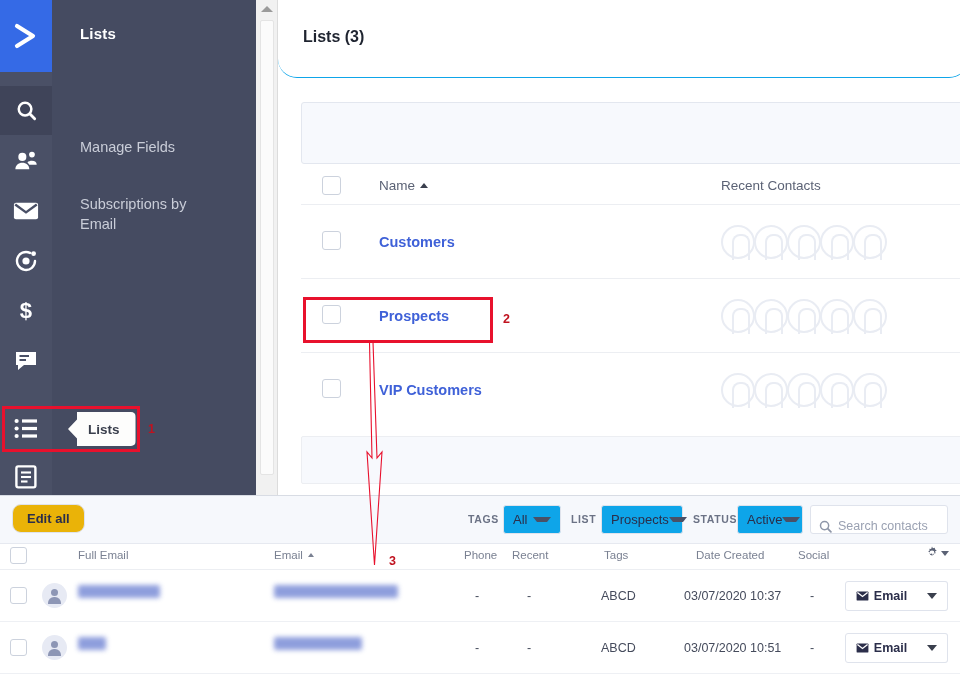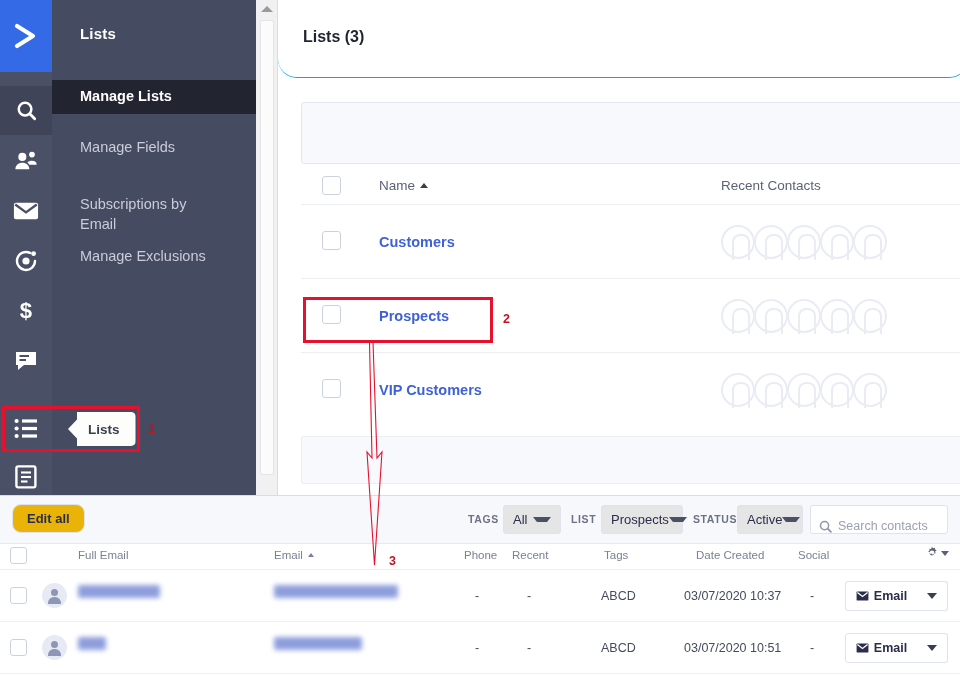--- a/index.html
+++ b/index.html
@@ -57,21 +57,21 @@
   .avatars { display:flex; }
   .avatars span { display:block; width:34px; height:34px; border:2px solid #e9ecf3; border-radius:50%; margin-right:-1px; position:relative; background:#fff; }
   .avatars span::after { content:""; position:absolute; left:9px; top:7px; width:14px; height:24px; border:2px solid #e9ecf3; border-radius:8px 8px 0 0; border-bottom:none; }
 
   
   .contacts { position:absolute; left:0; top:495px; width:960px; height:181px; background:#ffffff; border-top:1px solid #d8dce4; }
   .c-toolbar { position:absolute; left:0; top:0; width:960px; height:48px; background:#f6f8fc; border-bottom:1px solid #e6e9f0; }
   .editall { position:absolute; left:12px; top:8px; padding:6px 14px; font-size:13px; font-weight:bold; color:#2b2e4a;
     background:#eab308; border:1px solid #dfe3ec; border-radius:9px; cursor:pointer; }
   .flab { position:absolute; top:17px; font-size:10.5px; font-weight:bold; letter-spacing:.6px; color:#6b7285; text-transform:uppercase; }
-  .fsel { position:absolute; top:9px; height:29px; background:#e5e5e5; border:1px solid #dfe3ec; border-radius:3px;
+  .fsel { position:absolute; top:9px; height:29px; background:#0ea5e9; border:1px solid #dfe3ec; border-radius:3px;
     font-size:13px; color:#2b2e4a; display:flex; align-items:center; padding:0 9px; cursor:pointer; }
   .fsel .cv { width:0;height:0;margin-left:auto;padding-left:10px;
     border-left:4.5px solid transparent;border-right:4.5px solid transparent;border-top:5.5px solid #4a5066; }
   .srch { position:absolute; left:810px; top:9px; width:138px; height:29px; background:#fff; border:1px solid #dfe3ec; border-radius:3px;
     display:flex; align-items:flex-end; padding:0 8px; font-size:12.5px; color:#9aa1b2; }
 
   .c-head { position:absolute; left:0; top:48px; width:960px; height:26px; border-bottom:1px solid #eceef2; }
   .c-head .th, .c-head .cb { position:absolute; }
   .c-head .th { top:5px; font-size:11.5px; color:#7a8192; }
   .c-row { position:absolute; left:0; width:960px; height:52px; border-bottom:1px solid #eef0f4; }
@@ -163,24 +163,22 @@
             <rect x="1.4" y="1.4" width="19" height="21" rx="1.8" fill="none" stroke="#fff" stroke-width="2.4"></rect>
             <line x1="6" y1="7.5" x2="16" y2="7.5" stroke="#fff" stroke-width="2.1"></line>
             <line x1="6" y1="12" x2="16" y2="12" stroke="#fff" stroke-width="2.1"></line>
             <line x1="6" y1="16.5" x2="12.5" y2="16.5" stroke="#fff" stroke-width="2.1"></line>
           </svg>
       </div>
     </div>
 
     <div class="subnav">
       <div class="subnav-title">Lists</div>
-      <div class="subnav-item active" style="top:80px"><span>Manage Lists</span></div>
       <div class="subnav-item" style="top:131px"><span>Manage Fields</span></div>
       <div class="subnav-item" style="top:172px; width:140px;margin-top:16px;"><span>Subscriptions by Email</span></div>
-      <div class="subnav-item" style="top:240px"><span>Manage Exclusions</span></div>
     </div>
 
     <div class="scroll-strip">
       <div class="arr"></div>
       <div class="thumb"></div>
     </div>
 
     <div class="list-panel">
       <div class="panel-head">
         <div class="panel-title">Lists (3)</div>

